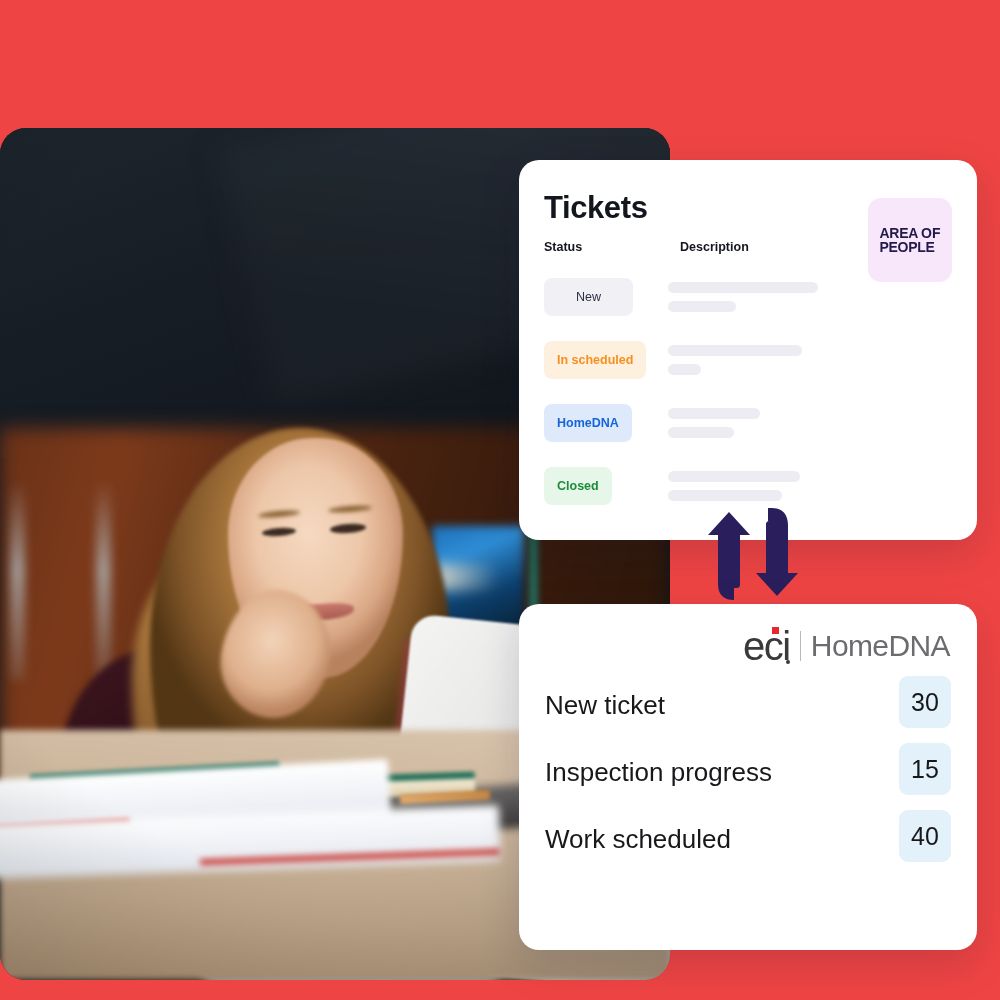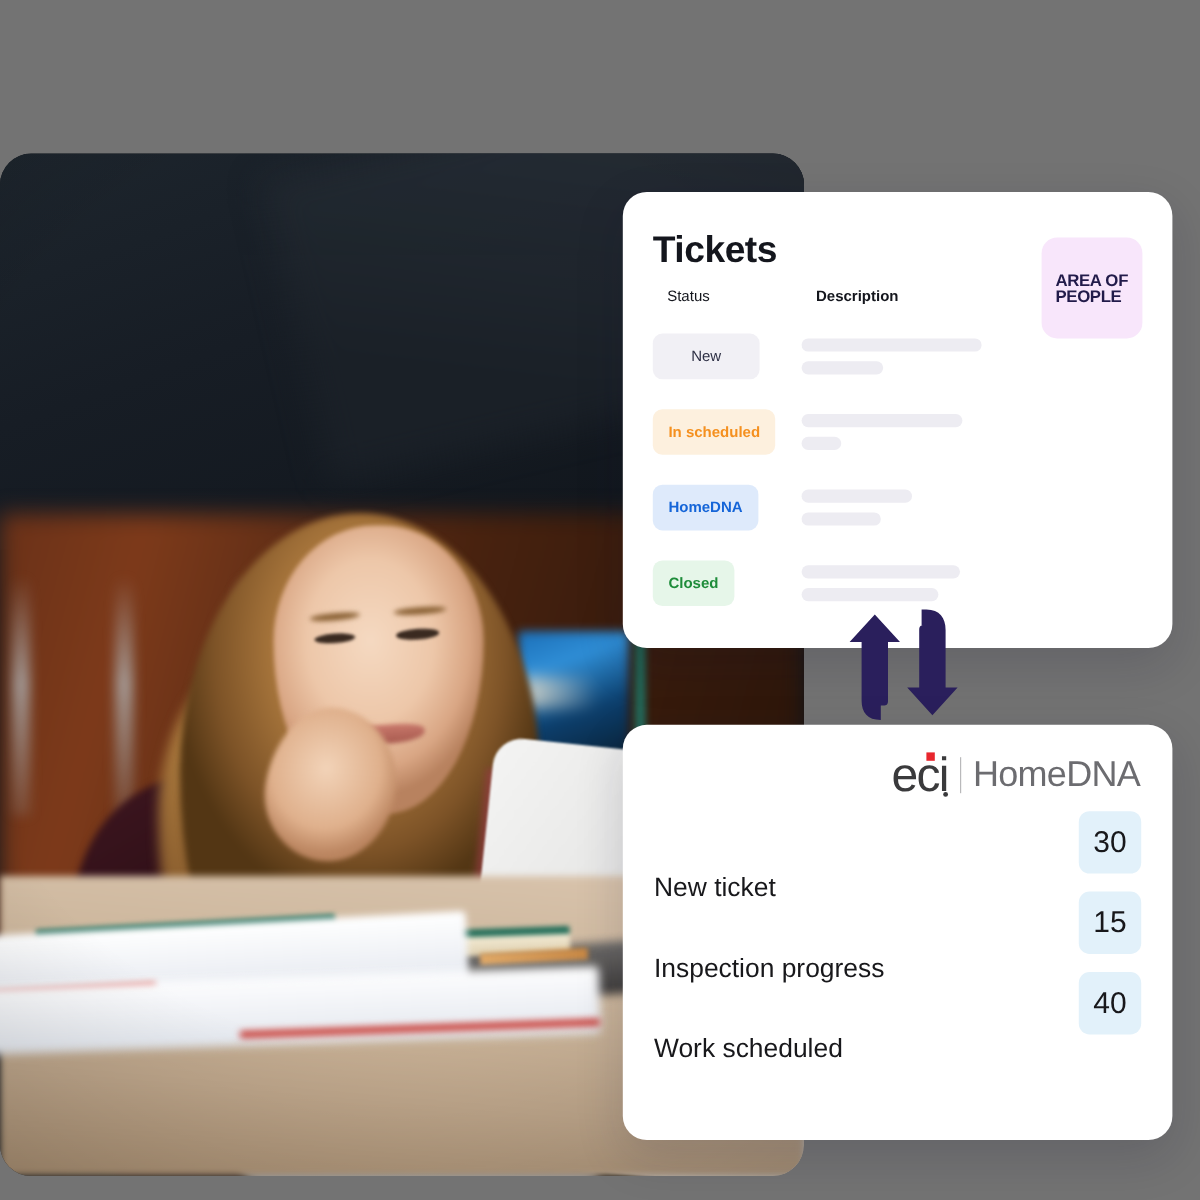--- a/index.html
+++ b/index.html
@@ -10,21 +10,21 @@
   body {
     width: 1000px;
     height: 1000px;
     font-family: "Liberation Sans", sans-serif;
     overflow: hidden;
   }
   .stage {
     position: relative;
     width: 1000px;
     height: 1000px;
-    background: #737373;
+    background: #ef4444;
   }
 
   
   .photo {
     position: absolute;
     left: 0px;
     top: 128px;
     width: 670px;
     height: 852px;
     border-radius: 26px;
@@ -237,21 +237,21 @@
     font-size: 14px; letter-spacing: -0.3px; text-align: left;
   }
   .aop-row1 { display: flex; align-items: baseline; gap: 3px; }
   .aop-of { font-size: 14px; font-weight: bold; letter-spacing: 0px; }
 
   .col-headers {
     position: absolute; left: 25px; top: 80px; right: 25px; height: 22px;
   }
   .col-status {
     position: absolute; left: 0px; top: 0px;
-    font-size: 12.5px; font-weight: normal; color: #14161d; margin-left: 12px;
+    font-size: 12.5px; font-weight: bold; color: #14161d;
   }
   .col-desc {
     position: absolute; left: 136px; top: 0px;
     font-size: 12.5px; font-weight: bold; color: #14161d;
   }
 
   .rows { position: absolute; left: 25px; top: 112px; right: 25px; }
   .trow {
     position: relative; height: 63px;
   }
@@ -300,21 +300,21 @@
     font-size: 30px; color: #6c6c70; letter-spacing: -0.6px; line-height: 1;
     font-weight: normal;
   }
 
   .sum-rows { position: absolute; left: 26px; right: 26px; top: 72px; }
   .srow {
     position: relative; height: 67px;
   }
   .srow-label {
     position: absolute; left: 0; top: 14px;
-    font-size: 22px; color: #18181b; font-weight: normal; margin-top: 37px;
+    font-size: 26px; color: #18181b; font-weight: normal;
   }
   .srow-count {
     position: absolute; right: 0; top: 0;
     width: 52px; height: 52px; border-radius: 9px;
     background: #e2f1fa;
     display: flex; align-items: center; justify-content: center;
     font-size: 25px; color: #18181b;
   }
 
   

